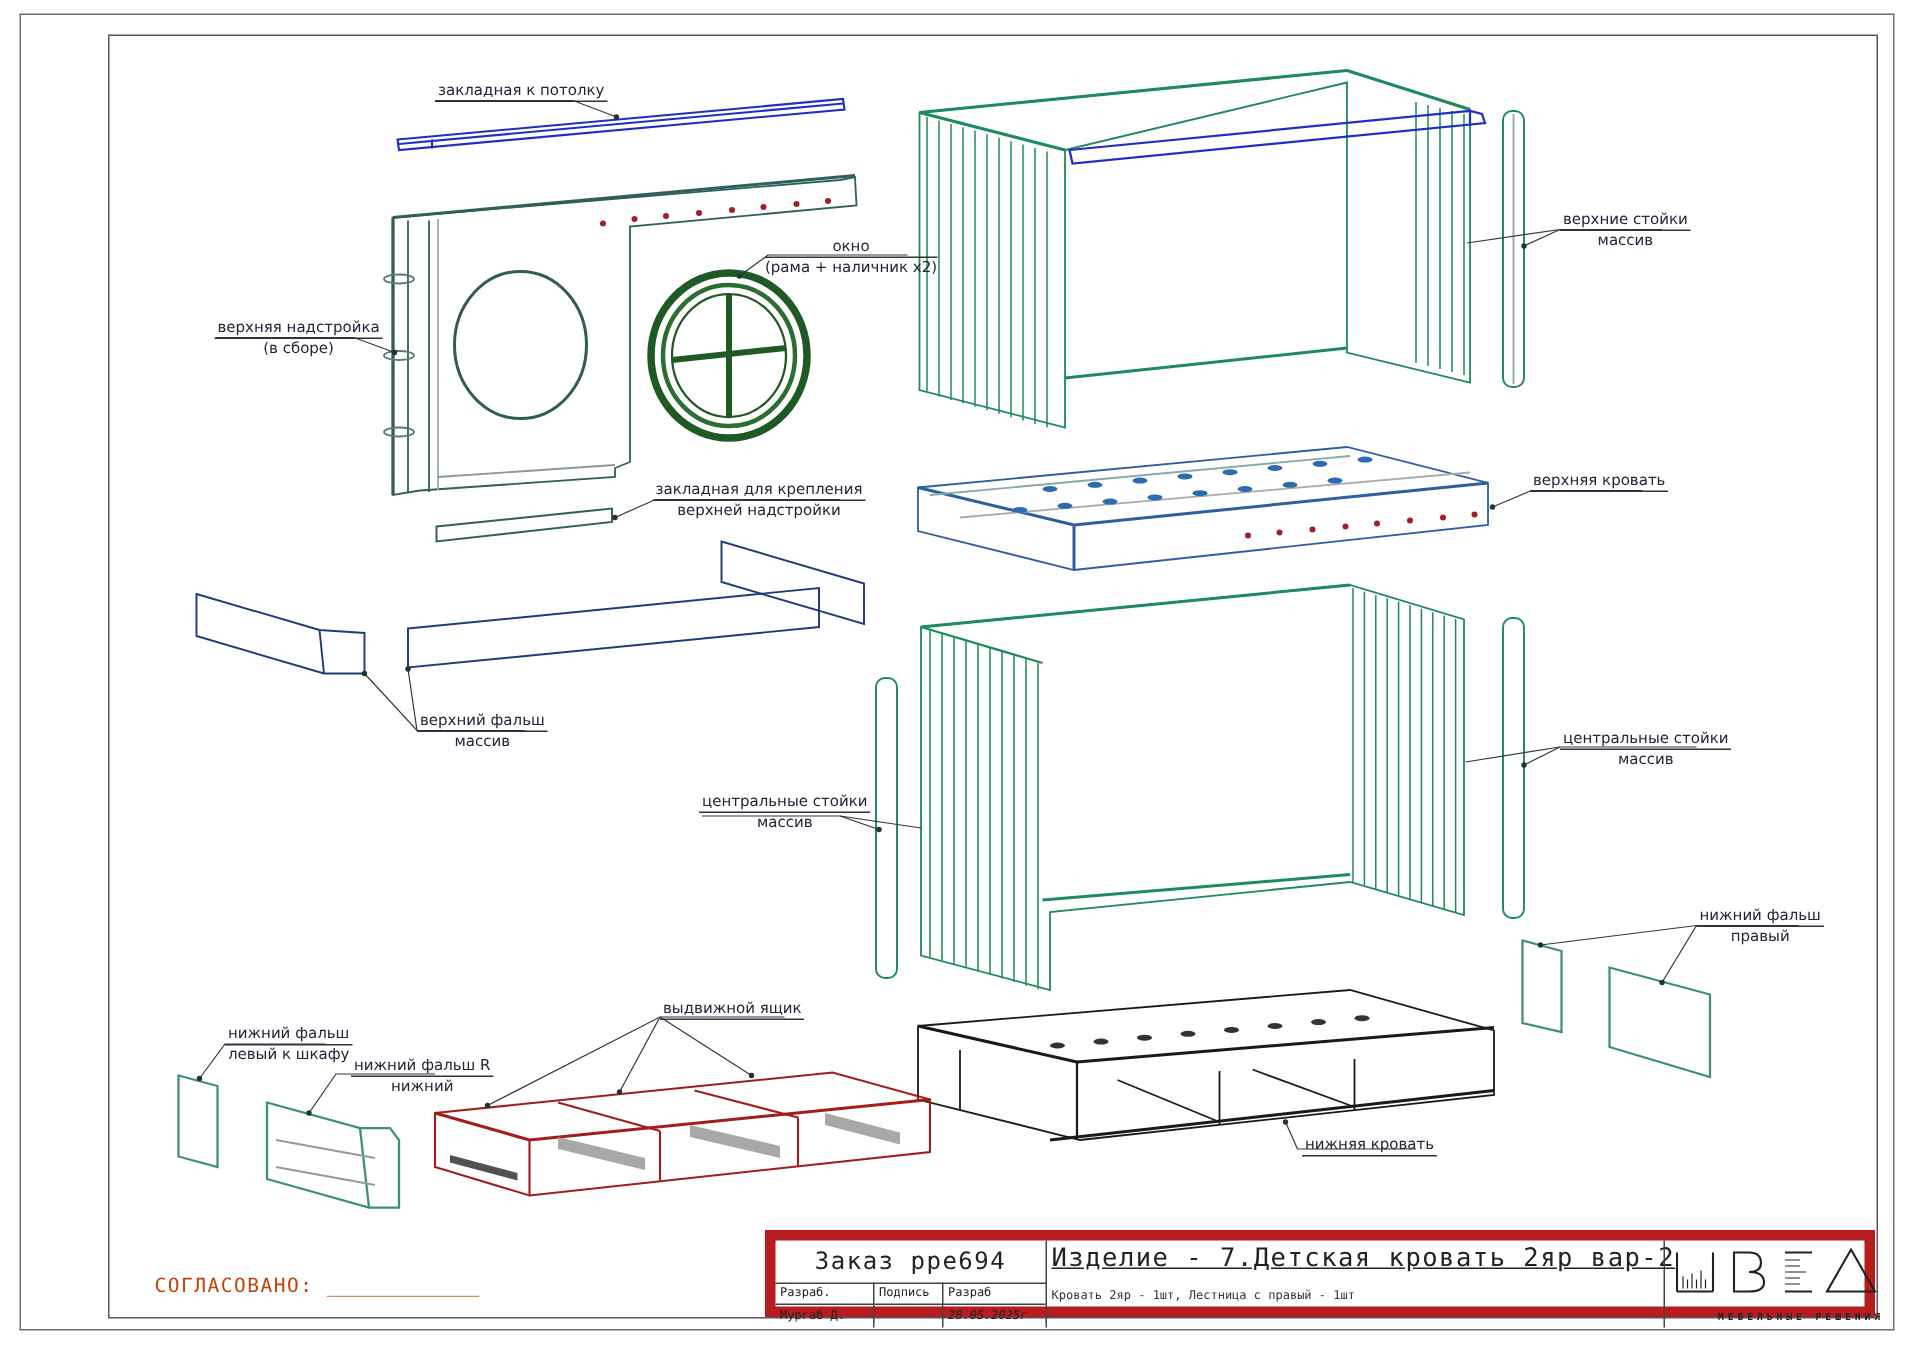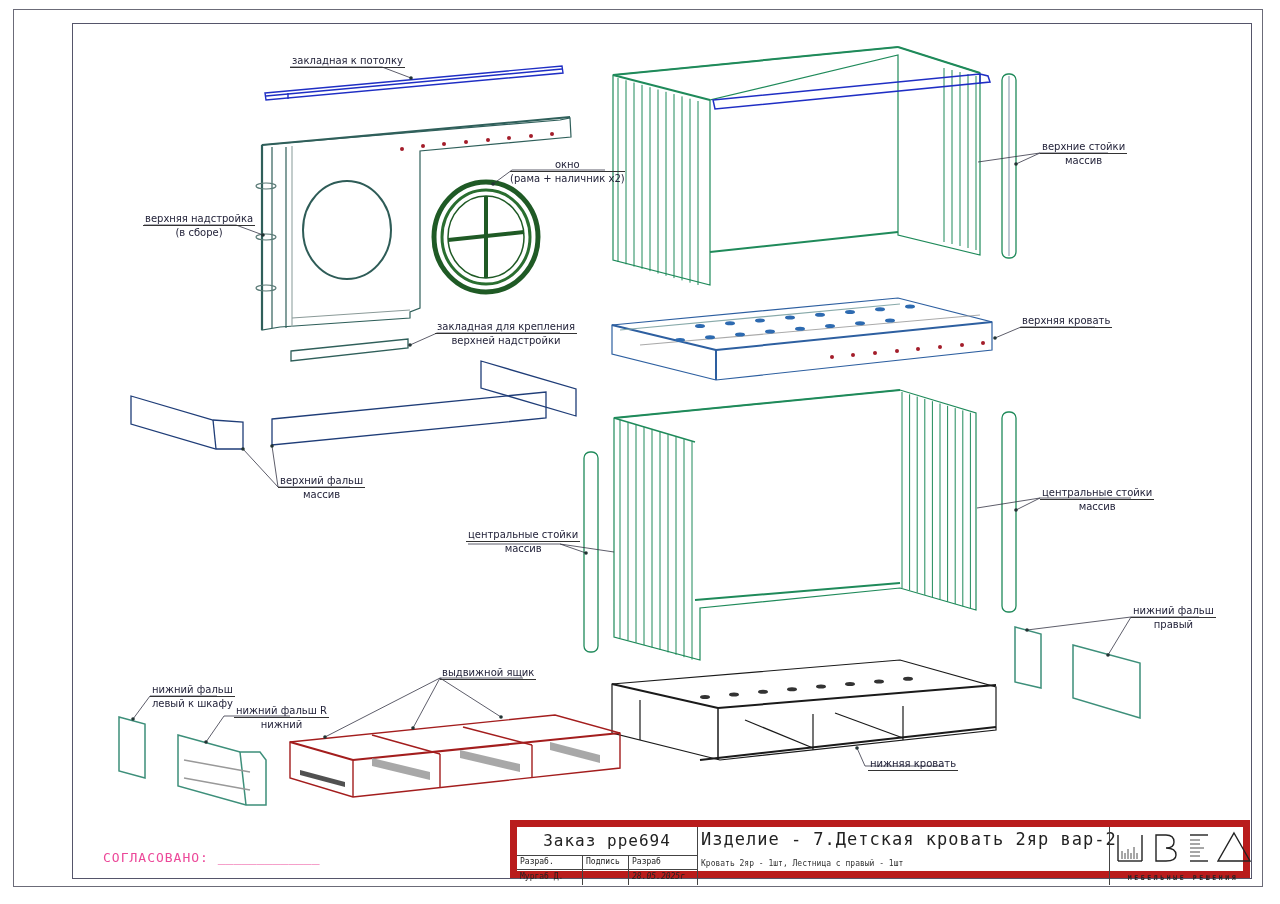--- a/index.html
+++ b/index.html
@@ -2,30 +2,30 @@
 <html><head>
 <meta charset="utf-8">
 <style>
   html, body { margin:0; padding:0; background:#ffffff; }
   body { width:1280px; height:904px; position:relative; overflow:hidden; font-family:"DejaVu Sans", sans-serif; }
   .outer-frame { position:absolute; left:13px; top:9px; width:1250px; height:878px; border:1px solid #6b6b78; box-sizing:border-box; }
   .inner-frame { position:absolute; left:72px; top:23px; width:1180px; height:856px; border:1.5px solid #55556a; box-sizing:border-box; }
   svg.drawing { position:absolute; left:0; top:0; }
   .lbl { position:absolute; font-size:10px; color:#23233a; text-align:center; line-height:13px; white-space:nowrap; }
   .lbl .u { display:block; border-bottom:1px solid #333; padding:0 2px; }
-  .approved { position:absolute; left:103px; top:850px; font-family:"DejaVu Sans Mono", monospace; font-size:13px; letter-spacing:1px; color:#ec4899; }
+  .approved { position:absolute; left:103px; top:850px; font-family:"DejaVu Sans Mono", monospace; font-size:13px; letter-spacing:1px; color:#c2410c; }
   .approved .line { letter-spacing:0; }
   .title-block { position:absolute; left:510px; top:820px; width:740px; height:58px; border:7px solid #b91c1c; box-sizing:border-box; background:#fff; font-family:"DejaVu Sans Mono", monospace; color:#222; }
   .tb-order { position:absolute; left:0; top:0; width:180px; height:28px; border-right:1px solid #444; border-bottom:1px solid #444; font-size:16px; text-align:center; line-height:28px; letter-spacing:1px; }
   .tb-grid { position:absolute; left:0; top:28px; width:180px; height:30px; border-right:1px solid #444; }
   .tb-cell { position:absolute; font-size:8px; line-height:14px; padding-left:3px; box-sizing:border-box; border-right:1px solid #444; border-bottom:1px solid #444; height:15px; }
-  .tb-product { position:absolute; left:184px; top:2px; font-size:17px; letter-spacing:1px; white-space:nowrap; }
+  .tb-product { position:absolute; left:184px; top:2px; font-size:17px; letter-spacing:1px; white-space:nowrap;text-decoration:underline; }
   .tb-desc { position:absolute; left:184px; top:32px; font-size:8px; white-space:nowrap; color:#333; }
   .tb-logo { position:absolute; left:592px; top:0; width:146px; height:58px; border-left:1px solid #444; }
-  .tb-logo-text { position:absolute; left:0; right:0; bottom:3px; text-align:center; font-size:6.5px; font-weight:bold; letter-spacing:2.6px; color:#222; }
+  .tb-logo-text { position:absolute; left:0; right:0; bottom:3px; text-align:right; font-size:6.5px; font-weight:bold; letter-spacing:2.6px; color:#222; }
 </style>
 </head>
 <body>
 
 <div class="outer-frame"></div>
 <div class="inner-frame"></div>
 
 <svg class="drawing" width="1280" height="904" viewBox="0 0 1280 904">
 
   <g fill="none" stroke="#1f2ec4" stroke-width="1.4">

